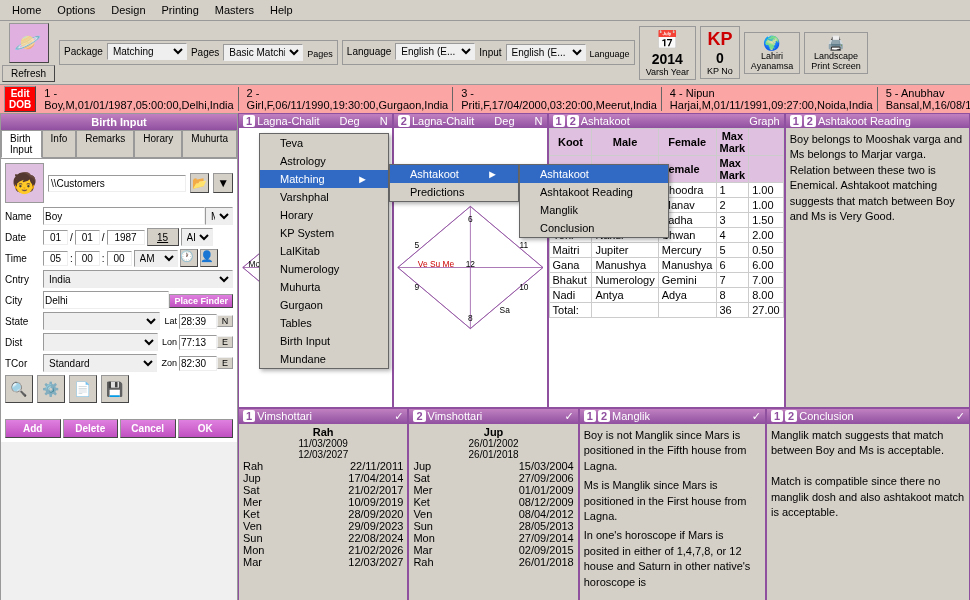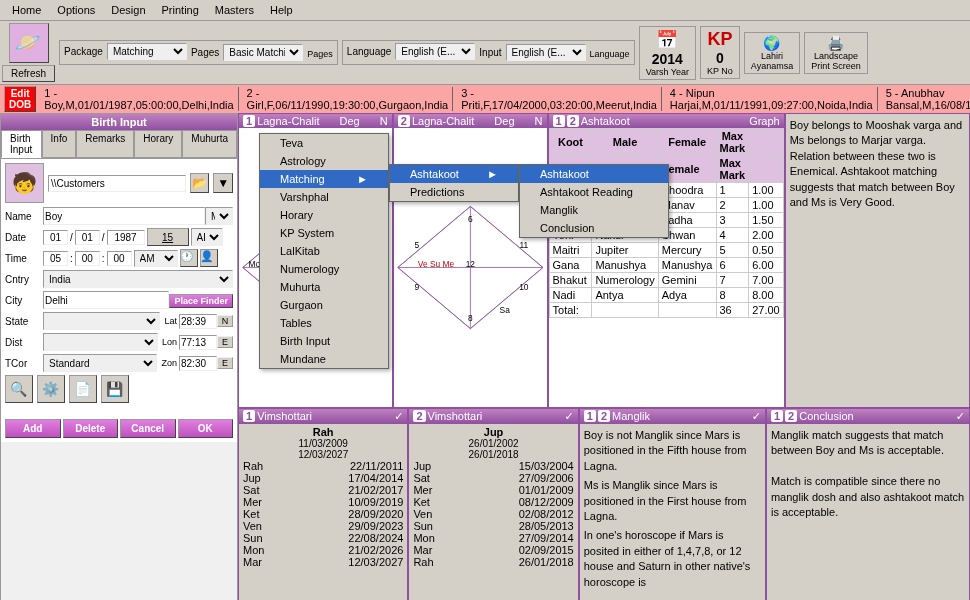--- a/index.html
+++ b/index.html
@@ -41,21 +41,21 @@
     .folder-btn { width: 20px; height: 20px; background: #d4d0c8; border: 1px outset #999; cursor: pointer; display: flex; align-items: center; justify-content: center; font-size: 12px; }
     
     .form-row { display: flex; align-items: center; margin-bottom: 3px; }
     .form-label { width: 38px; font-size: 10px; color: #000; }
     .form-input { flex: 1; border: 1px inset; padding: 1px; font-size: 10px; height: 18px; }
     .form-select { border: 1px inset; padding: 1px; font-size: 10px; height: 18px; }
     
     .date-row { display: flex; align-items: center; gap: 2px; }
     .date-input { width: 25px; border: 1px inset; padding: 1px; font-size: 10px; text-align: center; }
     .date-sep { font-size: 10px; }
-    .date-cal { width: 42px; height: 18px; background: #d4d0c8; border: 1px outset #999; cursor: pointer; display: flex; align-items: center; justify-content: center; font-size: 10px; text-decoration: underline; }
+    .date-cal { width: 32px; height: 18px; background: #d4d0c8; border: 1px outset #999; cursor: pointer; display: flex; align-items: center; justify-content: center; font-size: 10px; text-decoration: underline; }
     
     .time-row { display: flex; align-items: center; gap: 2px; }
     .time-input { width: 25px; border: 1px inset; padding: 1px; font-size: 10px; text-align: center; }
     .ampm-select { width: 44px; border: 1px inset; padding: 1px; font-size: 10px; }
     .clock-btn { width: 18px; height: 18px; background: #d4d0c8; border: 1px outset #999; cursor: pointer; }
     .latlon-input { width: 40px; border: 1px inset; padding: 1px; font-size: 10px; }
     .latlon-dir { width: 16px; background: #d4d0c8; border: 1px outset; font-size: 9px; text-align: center; }
     
     .btn-row { display: flex; gap: 2px; margin-top: 4px; }
     .action-btn { flex: 1; background: linear-gradient(#e080e0, #c050c0); color: white; border: 1px outset #999; padding: 3px; cursor: pointer; font-size: 10px; font-weight: bold; text-align: center; margin-top: 12px; }
@@ -440,20 +440,23 @@
     <td></td>
     <td>36</td>
     <td>27.00</td>
                 </tr>
               </tbody>
           </table>
         </div>
       </div>
 
       <div style="flex:1.2; border:1px solid #9050a0; display:flex; flex-direction:column;">
+        <div class="ash-header">
+          <span><span class="chart-num">1</span><span class="chart-num">2</span><span>Ashtakoot Reading</span></span>
+        </div>
         <div class="reading-body">
           <p>Boy belongs to Mooshak varga and Ms belongs to Marjar varga.  Relation between these two is Enemical.  Ashtakoot matching suggests that match between Boy and Ms is Very Good.</p>
         </div>
       </div>
     </div>
 
     <div style="display:flex; height:215px;">
 
       <div style="flex:1; border:1px solid #9050a0; display:flex; flex-direction:column;">
         <div class="vim-header">
@@ -521,21 +524,21 @@
             <div style="display: flex; justify-content: space-between; font-size: 10px;">
               <span>Mer</span>
               <span>01/01/2009</span>
             </div>
             <div style="display: flex; justify-content: space-between; font-size: 10px;">
               <span>Ket</span>
               <span>08/12/2009</span>
             </div>
             <div style="display: flex; justify-content: space-between; font-size: 10px;">
               <span>Ven</span>
-              <span>02/08/2012</span>
+              <span>08/04/2012</span>
             </div>
             <div style="display: flex; justify-content: space-between; font-size: 10px;">
               <span>Sun</span>
               <span>28/05/2013</span>
             </div>
             <div style="display: flex; justify-content: space-between; font-size: 10px;">
               <span>Mon</span>
               <span>27/09/2014</span>
             </div>
             <div style="display: flex; justify-content: space-between; font-size: 10px;">

